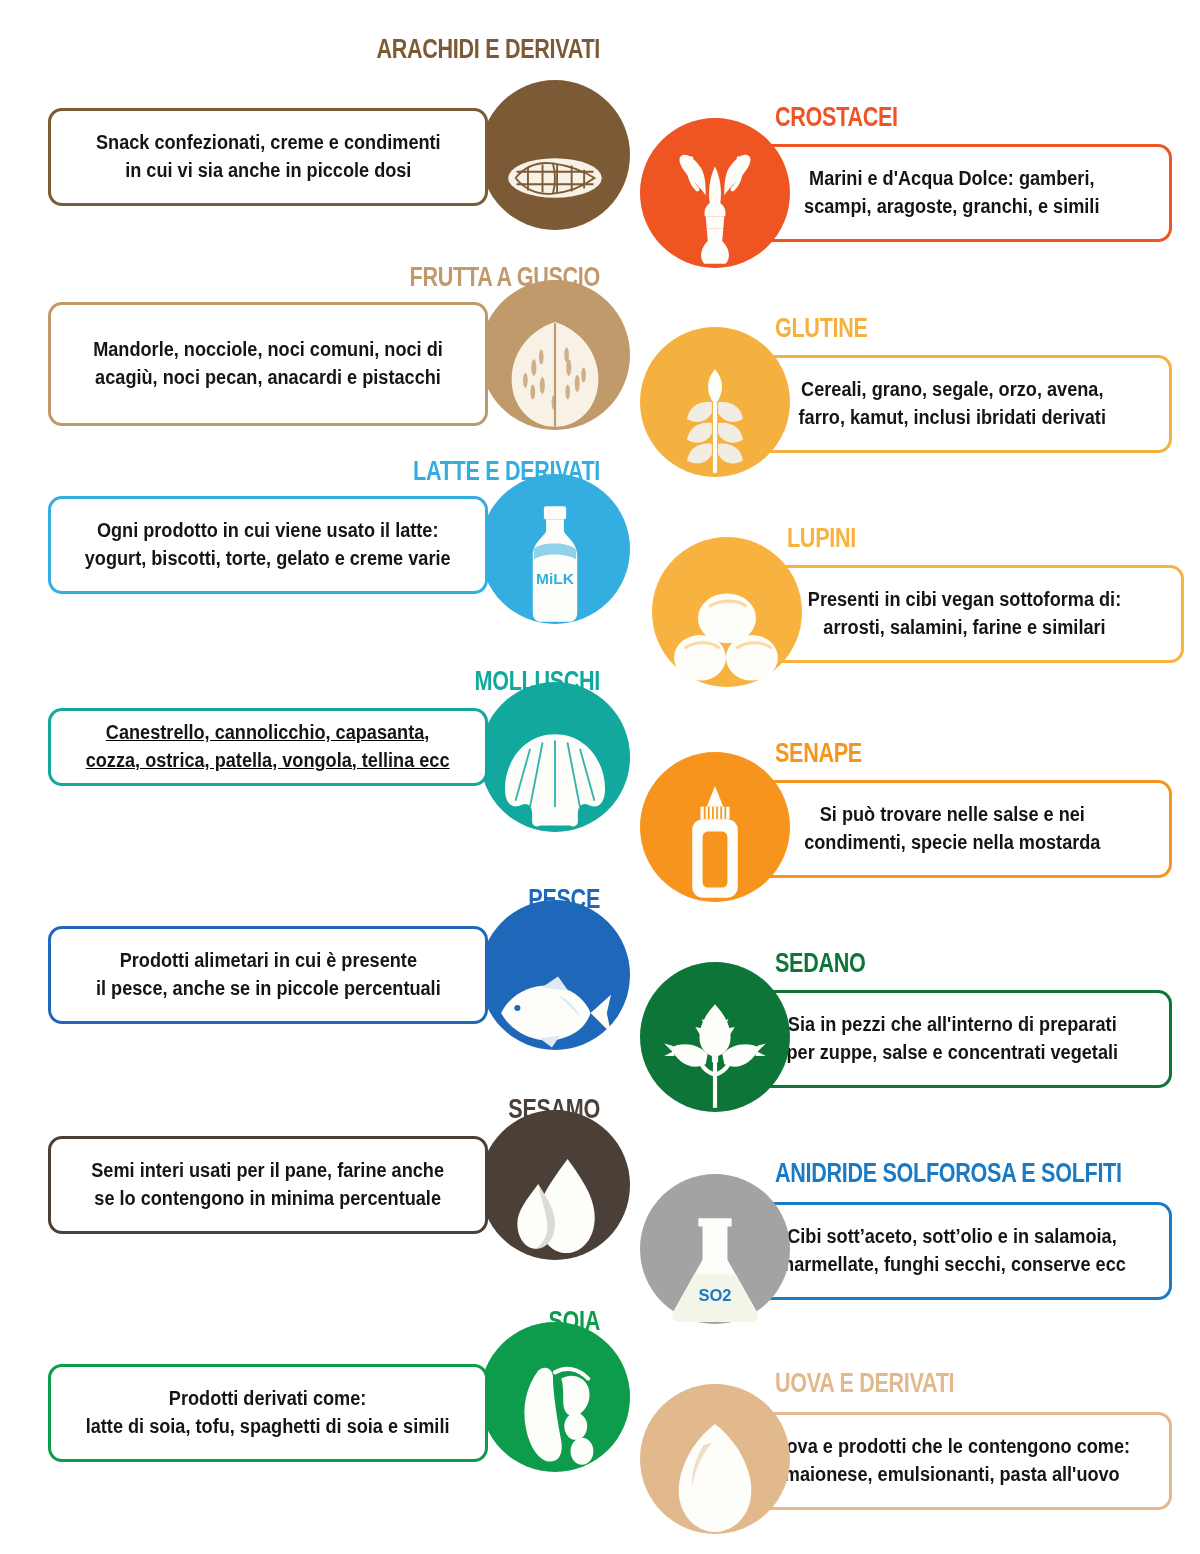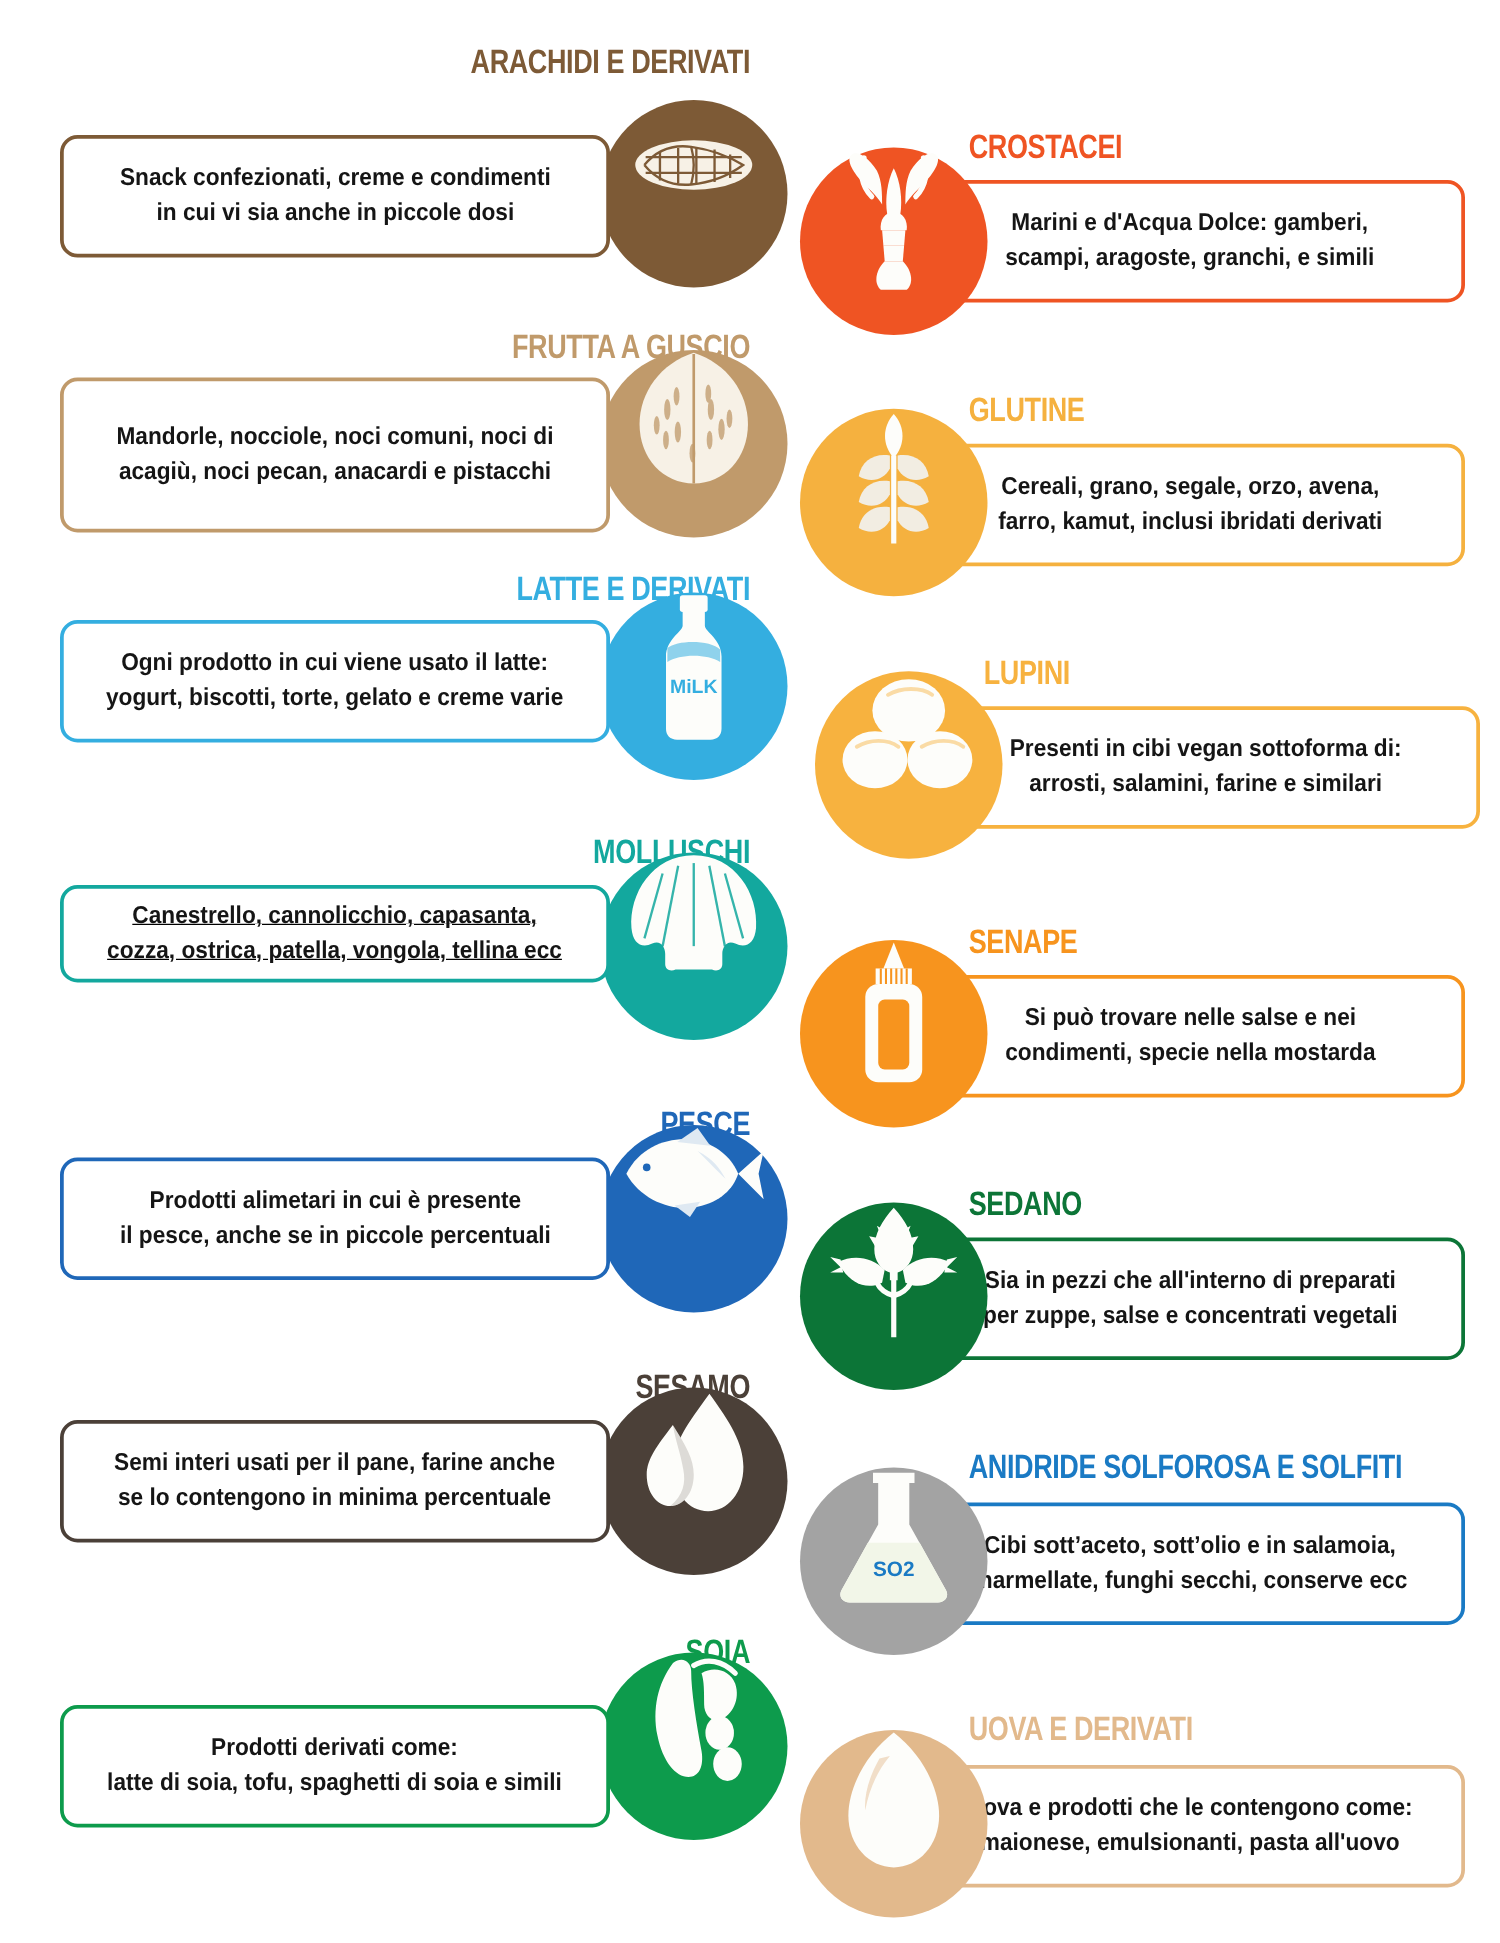--- a/index.html
+++ b/index.html
@@ -47,21 +47,21 @@
     color:#151515;
     line-height:1.42;
     transform:scaleX(0.93);
     white-space:pre-line;
   }
 
   .circle{
     position:absolute;
     border-radius:50%;
     display:flex;
-    align-items:flex-start;
+    align-items:flex-end;
     justify-content:center;
   }
   .circle svg{display:block;}
 
   
   .z-under{z-index:1;}
   .z-over{z-index:3;}
   .bub-z{z-index:2;}
 </style>
 </head>

